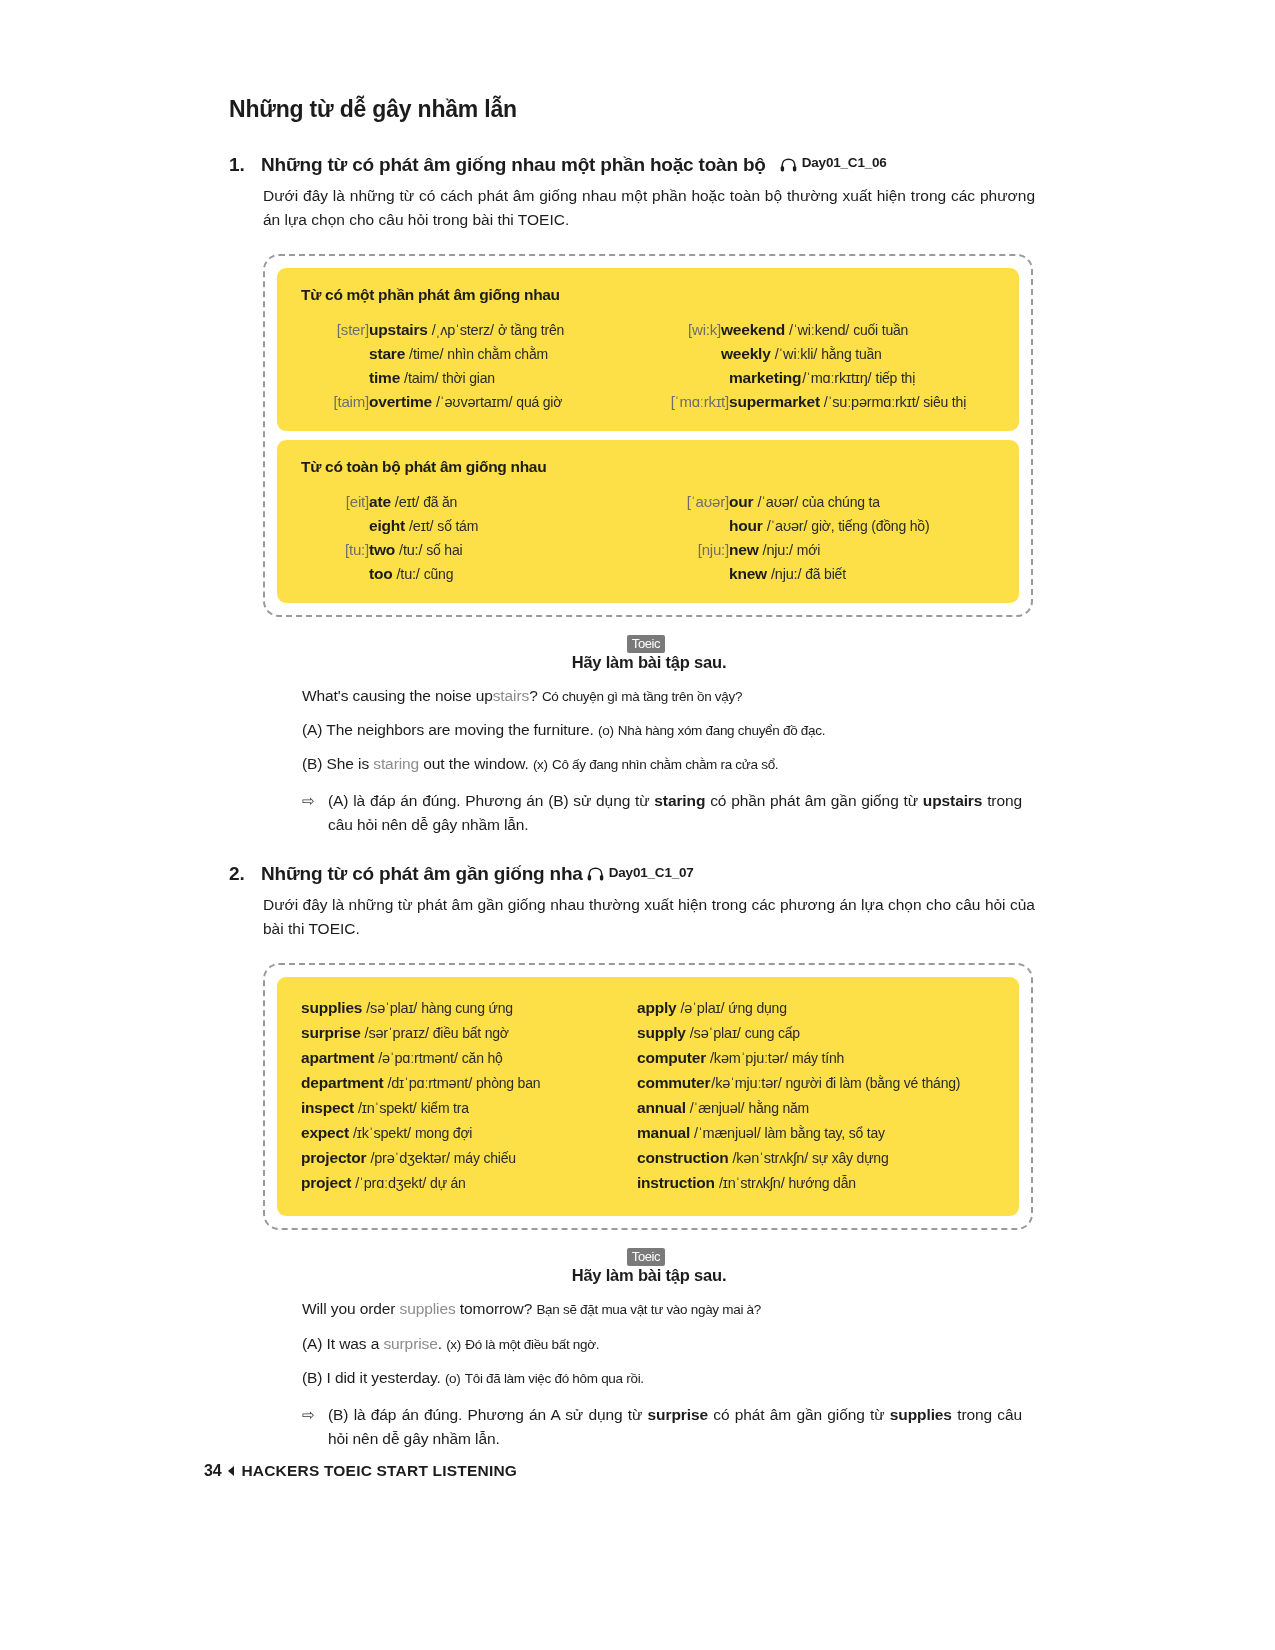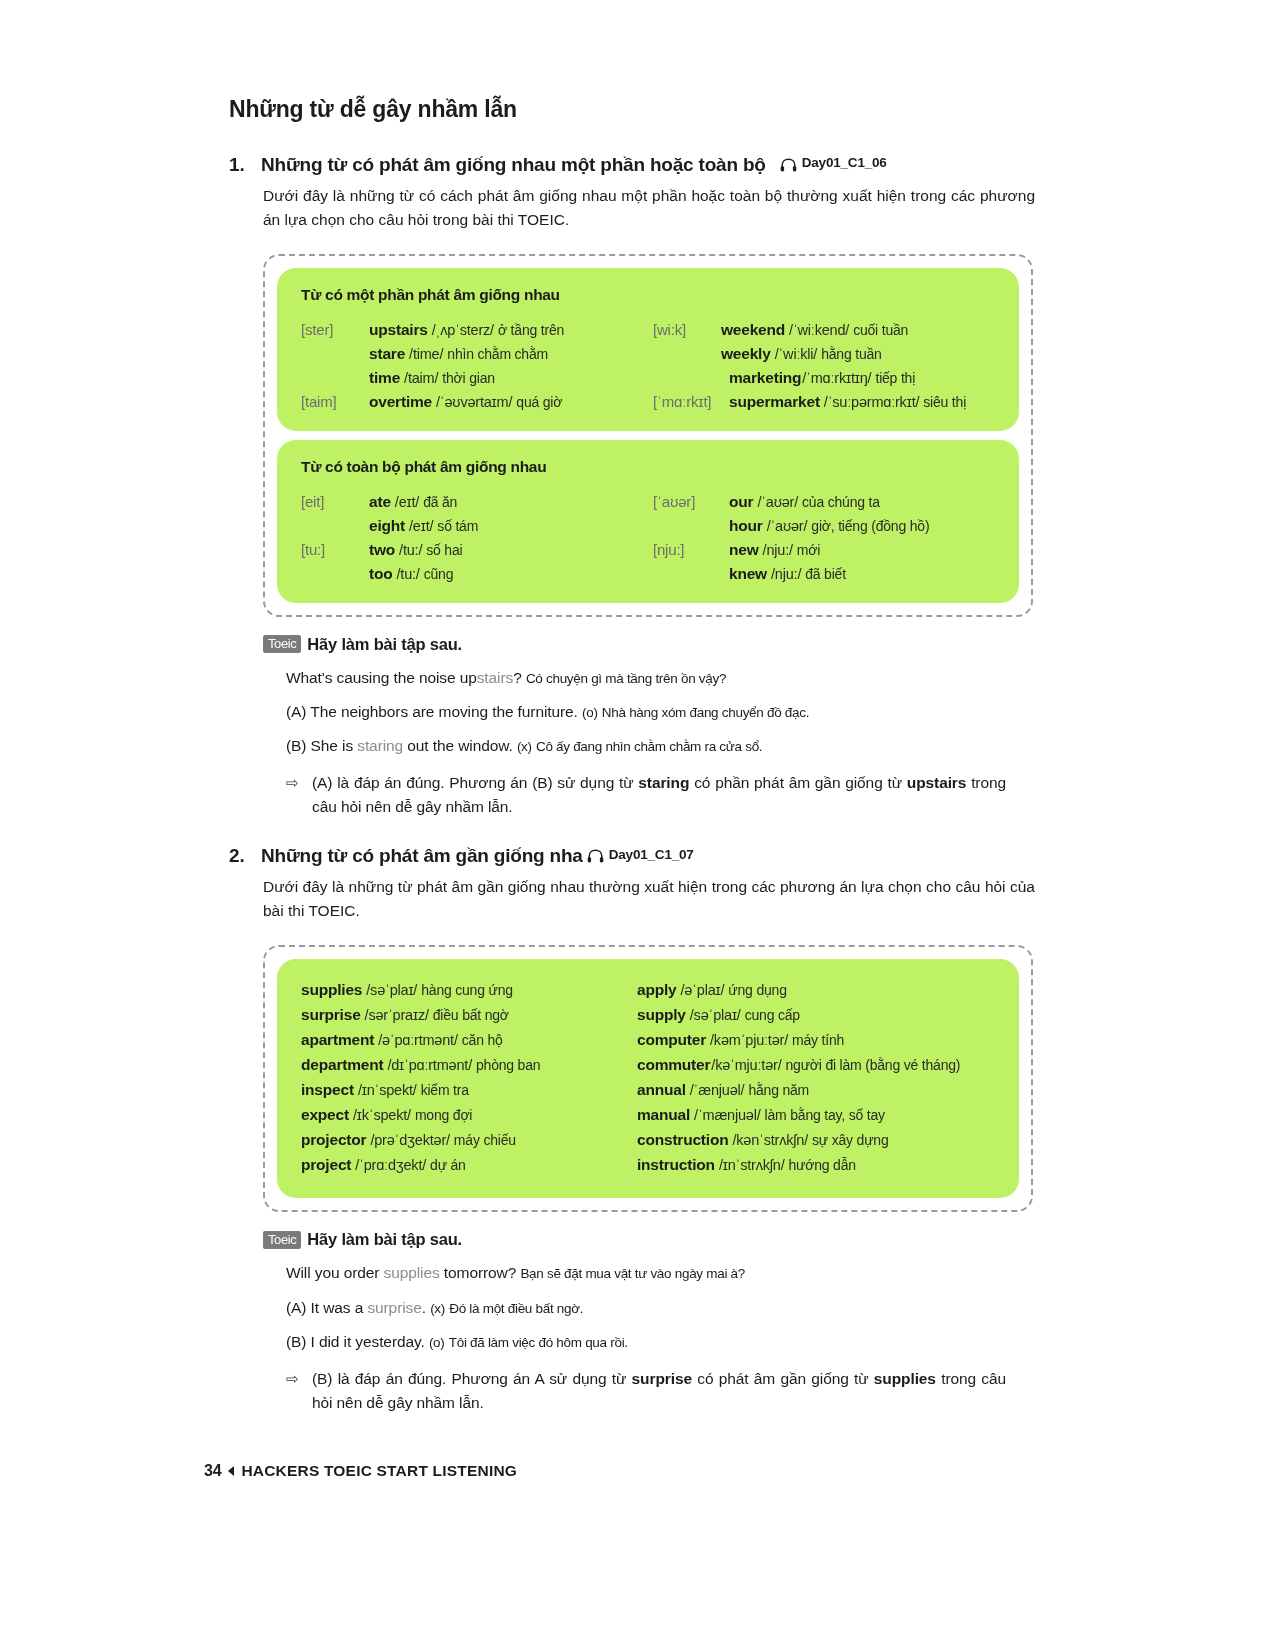--- a/index.html
+++ b/index.html
@@ -88,41 +88,42 @@
   
   .dashed-box {
     margin: 22px 0 0 34px;
     width: 770px;
     border: 2px dashed #9a9a9a;
     border-radius: 16px;
     padding: 12px;
     box-sizing: border-box;
   }
   .gray-panel {
-    background: #bef264;
-    border-radius: 19px;
+    background: #fde047;
+    border-radius: 9px;
     padding: 18px 24px 20px 24px;
   }
   .gray-panel + .gray-panel { margin-top: 9px; }
   .panel-title {
     font-size: 15.5px;
     font-weight: bold;
     letter-spacing: -0.3px;
     margin-bottom: 17px;
   }
 
   
   .wrow {
     display: flex;
     margin-bottom: 6px;
   }
   .wrow:last-child { margin-bottom: 0; }
   .half {
     display: flex;
     align-items: baseline;
+    text-align: right;
   }
   .half.left  { width: 352px; flex: 0 0 352px; }
   .half.right { flex: 1 1 auto; }
   .key {
     color: #6d6d6d;
     font-size: 15px;
     width: 68px;
     flex: 0 0 68px;
     letter-spacing: -0.2px;
   }
@@ -157,38 +158,39 @@
     margin-bottom: 7px;
     white-space: nowrap;
   }
   .lrow:last-child { margin-bottom: 0; }
 
   
   .toeic-head {
     display: flex;
     align-items: center;
     margin: 18px 0 12px 34px;
+    flex-direction: column;
   }
   .toeic-badge {
     background: #7a7a7a;
     color: #ffffff;
     font-size: 13px;
     font-weight: normal;
     letter-spacing: -0.4px;
     padding: 2px 5px 3px 5px;
     border-radius: 2px;
     line-height: 1;
     margin-right: 6px;
   }
   .toeic-title {
     font-size: 16.5px;
     font-weight: bold;
     letter-spacing: -0.2px;
   }
-  .ex-body { margin-left: 57px; width: 720px; }
+  .ex-body { margin-left: 73px; width: 720px; }
   .ex-line {
     font-size: 15.5px;
     line-height: 1.5;
     margin-bottom: 11px;
     letter-spacing: -0.1px;
   }
   .ex-line .gray { color: #8c8c8c; }
   .ex-line .trans {
     font-size: 13.5px;
     letter-spacing: -0.3px;

